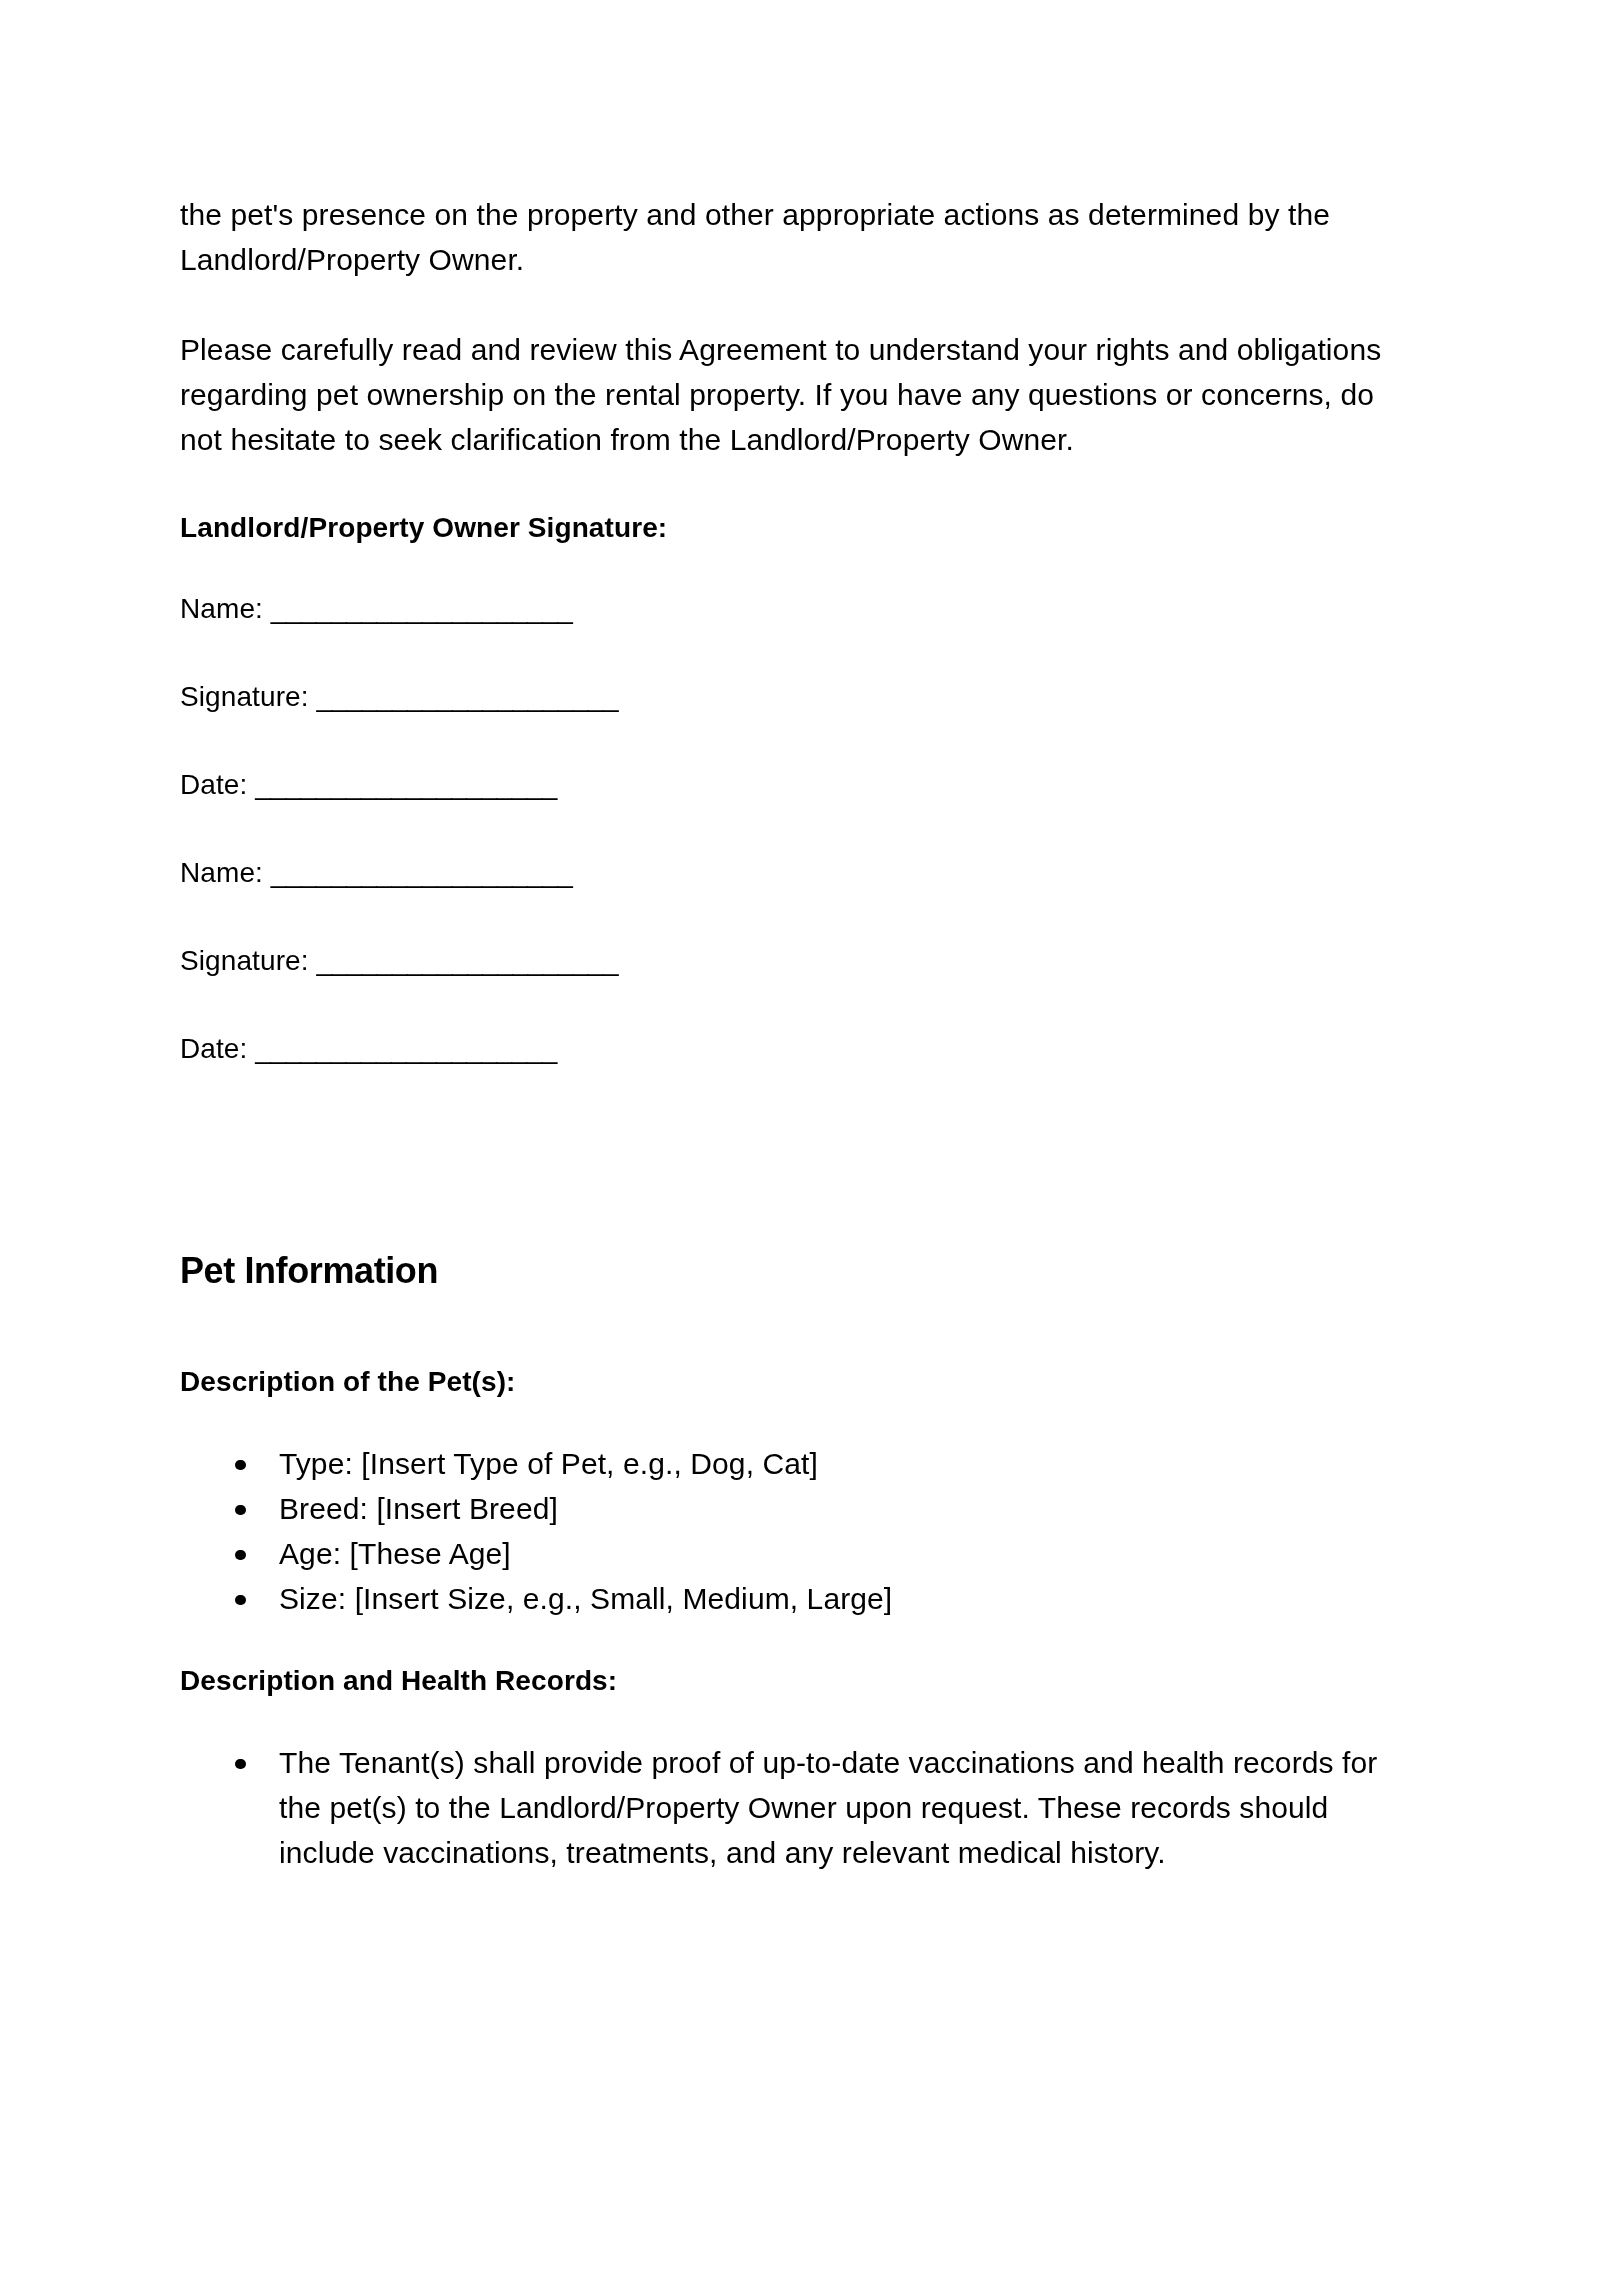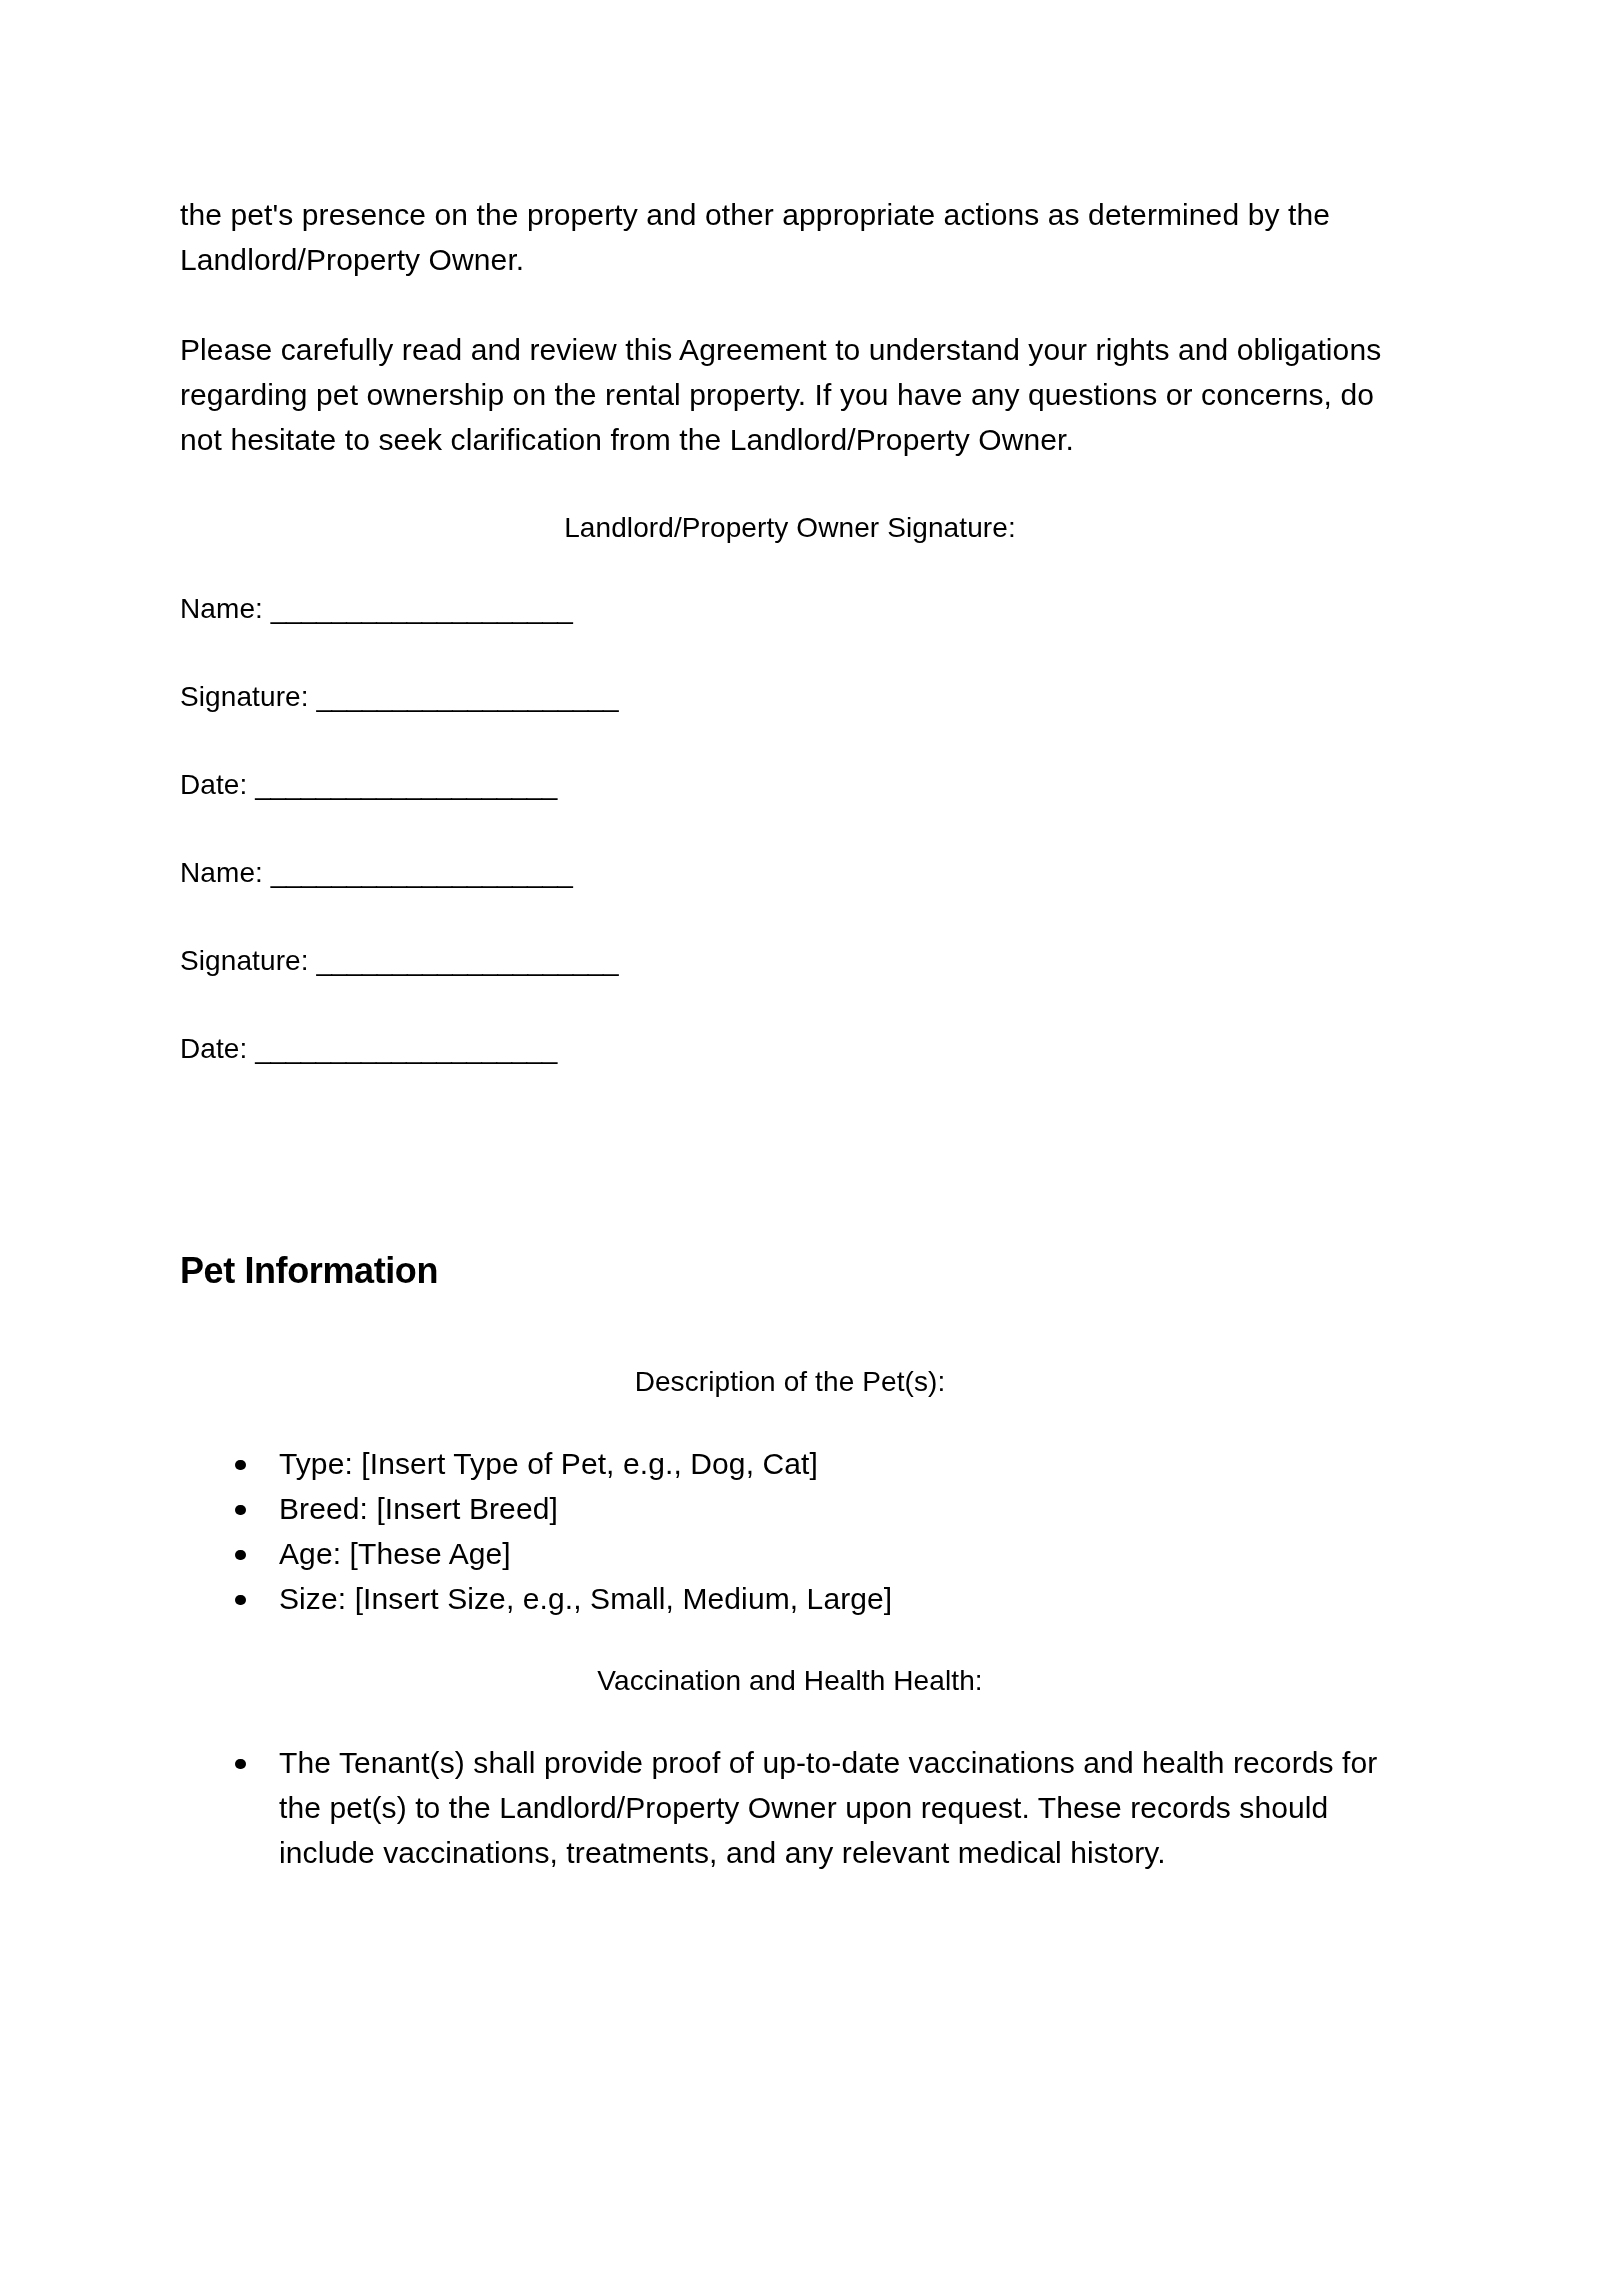--- a/index.html
+++ b/index.html
@@ -33,24 +33,23 @@
     line-height: 45px;
     margin: 0 0 45px 0;
     letter-spacing: 0.1px;
     font-weight: 400;
   }
 
   
   .subhead {
     font-size: 28px;
     line-height: 41px;
-    font-weight: 400;
+    font-weight: 700;
     margin: 0 0 39px 0;
     letter-spacing: 0.1px;
-    text-align: center;
   }
 
   
   .field {
     font-size: 28px;
     line-height: 43px;
     margin: 0 0 45px 0;
     font-weight: 400;
     white-space: pre;
     letter-spacing: 0.1px;
@@ -129,21 +128,21 @@
 
     <h3 class="subhead">Description of the Pet(s):</h3>
 
     <ul class="bullets tight">
       <li>Type: [Insert Type of Pet, e.g., Dog, Cat]</li>
       <li>Breed: [Insert Breed]</li>
       <li>Age: [These Age]</li>
       <li>Size: [Insert Size, e.g., Small, Medium, Large]</li>
     </ul>
 
-    <h3 class="subhead">Vaccination and Health Health:</h3>
+    <h3 class="subhead">Description and Health Records:</h3>
 
     <ul class="bullets para-item">
       <li>The Tenant(s) shall provide proof of up-to-date vaccinations and health records for the pet(s) to the Landlord/Property Owner upon request. These records should include vaccinations, treatments, and any relevant medical history.</li>
     </ul>
 
   </div>
 </div>
 
 
 </body></html>

